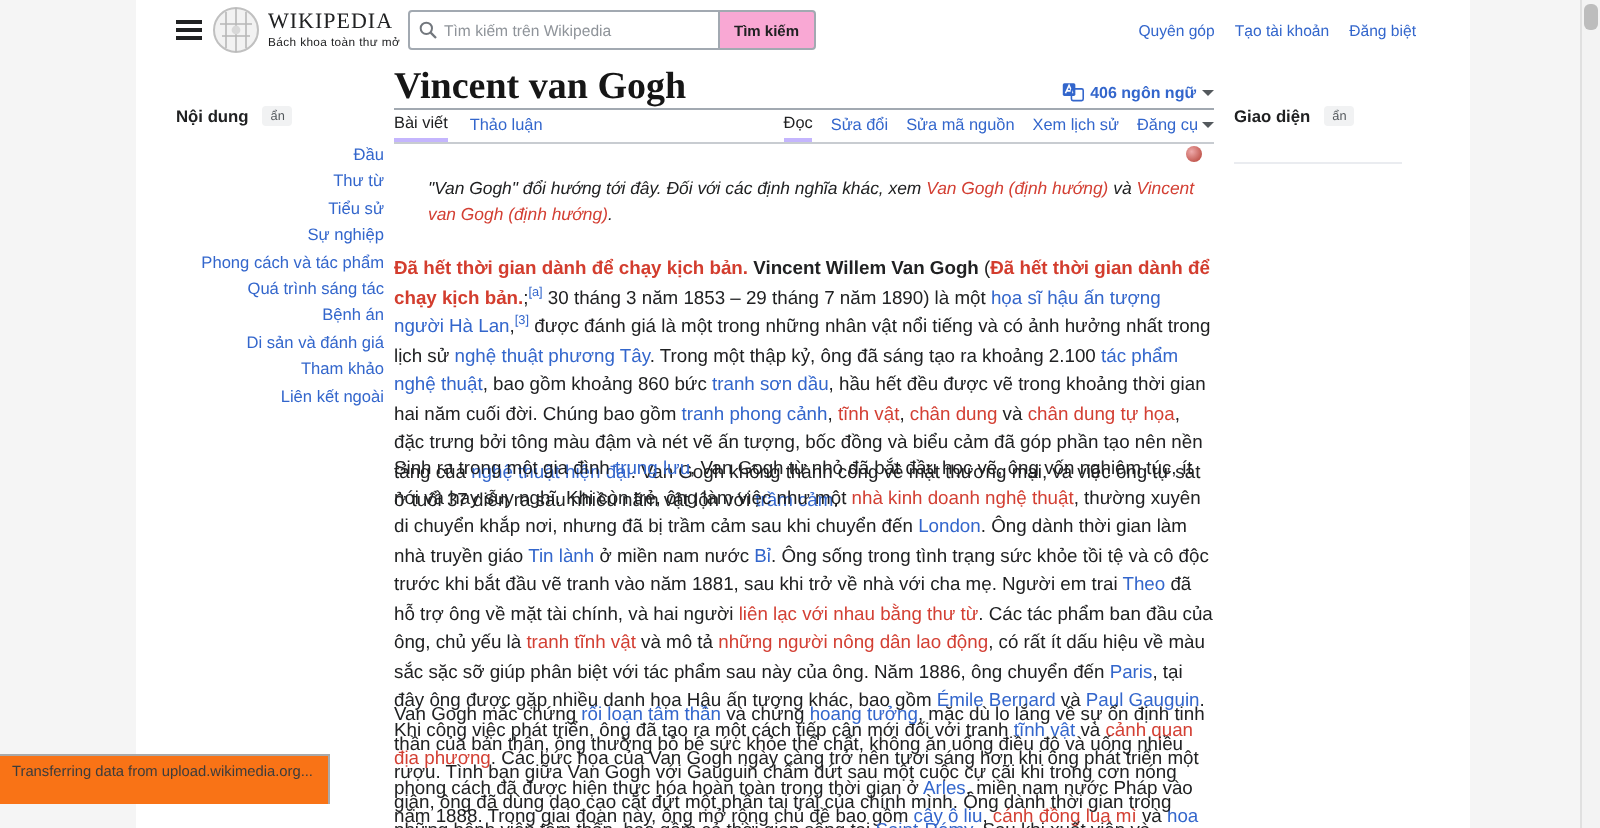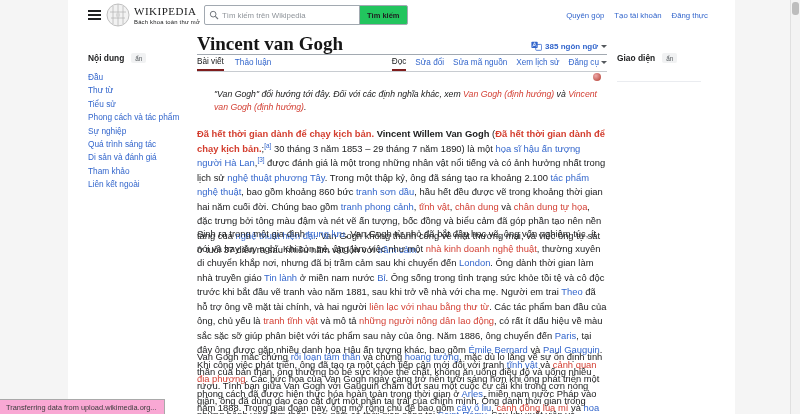--- a/index.html
+++ b/index.html
@@ -24,70 +24,70 @@
   .wordmark { font-family:"Liberation Serif", serif; font-size:11px; letter-spacing:0.5px; color:#202122; }
   .tagline { font-size:5.9px; color:#202122; margin-top:1.5px; letter-spacing:0.2px; }
   .searchwrap { position:absolute; left:136px; top:5px; height:20px; display:flex; }
   .searchbox {
     width:156px; height:20px; border:1px solid #a2a9b1; border-radius:2px 0 0 2px;
     display:flex; align-items:center; padding:0 4px; background:#fff;
   }
   .searchbox input { border:none; outline:none; width:100%; font-size:7.8px; color:#202122; font-family:"Liberation Sans",sans-serif; }
   .searchbox input::placeholder { color:#8f949a; }
   .search-btn {
-    height:20px; margin-left:-1px; padding:0 7px; background:#22c55e; border:1px solid #a2a9b1;
+    height:20px; margin-left:-1px; padding:0 7px; background:#f9a8d4; border:1px solid #a2a9b1;
     border-radius:0 2px 2px 0; font-size:7.5px; font-weight:bold; color:#202122; cursor:pointer;
     font-family:"Liberation Sans",sans-serif;
   }
   .top-links { position:absolute; right:27px; top:11px; display:flex; gap:10px; }
   .top-links span { font-size:7.8px; color:#3366cc; cursor:pointer; white-space:nowrap; }
   
   .sidebar { position:absolute; left:20px; top:53px; width:104px; }
   .panel-head { display:flex; align-items:center; gap:7px; }
   .panel-title { font-size:8.4px; font-weight:bold; color:#202122; }
   .hide-badge { font-size:6.4px; color:#54595d; background:#f1f2f3; border-radius:2px; padding:1.5px 4px; cursor:pointer; }
-  .toc { list-style:none; margin-top:8px; }
+  .toc { list-style:none; margin-top:8px;text-align:right; }
   .toc li { font-size:8.3px; color:#3366cc; line-height:13.4px; cursor:pointer; white-space:nowrap; }
   
   .appearance { position:absolute; left:549px; top:53px; width:84px; padding-bottom:18px; border-bottom:1px solid #eaecf0; }
   
   .main { position:absolute; left:129px; top:0; width:410px; height:318px; }
   .page-title {
     position:absolute; left:0; top:33px; width:410px; height:22px;
     font-family:"Liberation Serif", serif; font-size:19px; color:#161616;
     border-bottom:1px solid #a2a9b1;
   }
   .lang-btn { position:absolute; right:0; top:41px; display:flex; align-items:center; gap:3px; cursor:pointer; }
   .lang-btn .count { font-size:8px; font-weight:bold; color:#3366cc; white-space:nowrap; }
   .chev { width:0; height:0; border:3px solid transparent; border-top-color:#54595d; display:inline-block; margin-top:3px; }
   .tabbar {
     position:absolute; left:0; top:57px; width:410px; height:15px;
     border-bottom:1px solid #c8ccd1; font-size:8.2px;
   }
   .tabs-left { position:absolute; left:0; top:0; display:flex; gap:11px; }
   .tabs-right { position:absolute; right:0; top:0; display:flex; gap:9px; }
   .tab { color:#3366cc; cursor:pointer; padding-bottom:3px; white-space:nowrap; display:flex; align-items:center; gap:2px; }
-  .tab.active { color:#202122; border-bottom:2px solid #7f1d1d; }
+  .tab.active { color:#202122; border-bottom:2px solid #c4b5fd; }
   .featured-icon {
     position:absolute; left:396px; top:73px; width:8px; height:8px; border-radius:50%;
     background: radial-gradient(circle at 35% 35%, #eaa, #b23a2e);
   }
   
   .hatnotes { position:absolute; left:17px; top:88px; width:393px; font-size:8.7px; line-height:13.4px; color:#202122; }
   .para { position:absolute; left:0; width:410px; font-size:9.4px; line-height:14.5px; color:#202122; }
   .p1 { top:127px; } .p2 { top:227px; } .p3 { top:350px; }
   .it { font-style: italic; }
   .bd { font-weight: bold; }
   .lk { color:#3366cc; cursor:pointer; }
   .rl { color:#d33f33; cursor:pointer; }
   .err { font-weight:bold; color:#d33d2e; }
   sup.ref { font-size:6.4px; line-height:0; vertical-align:super; cursor:pointer; }
   
   .status-bubble {
-    position:absolute; left:0; bottom:0; height:15px; background:#f9a8d4;
+    position:absolute; left:0; bottom:12px; height:25px; background:#f97316;
     border:1px solid #a9a9a9; border-left:none; border-bottom:none;
     font-size:7.4px; color:#3c3c3c; padding:3px 8px 0 6px; z-index:5; white-space:nowrap;
   }
   .scrollbar { position:absolute; right:0; top:0; width:10px; height:414px; background:#f3f3f3; border-left:1px solid #e0e0e0; }
   .scroll-thumb { position:absolute; right:1px; top:2px; width:7px; height:13px; background:#bdbdbd; border-radius:3px; }
 </style>
 </head>
 <body>
 
 <div class="page">
@@ -114,37 +114,38 @@
           <line x1="7.6" y1="7.6" x2="10.8" y2="10.8" stroke="#72777d" stroke-width="1.4"></line>
         </svg>
         <input type="text" placeholder="Tìm kiếm trên Wikipedia" style="">
       </div>
       <button class="search-btn">Tìm kiếm</button>
     </div>
     <div class="top-links">
 
     <span>Quyên góp</span>
         <span>Tạo tài khoản</span>
-        <span>Đăng thực</span>
+        <span>Đăng biệt</span>
       </div>
   </div>
 
   <div class="sidebar">
     <div class="panel-head">
       <span class="panel-title">Nội dung</span>
       <span class="hide-badge">ẩn</span>
     </div>
     <ul class="toc">
 
     <li>Đầu</li>
         <li>Thư từ</li>
         <li>Tiểu sử</li>
+        <li>Sự nghiệp</li>
         <li>Phong cách và tác phẩm</li>
-        <li>Sự nghiệp</li>
         <li>Quá trình sáng tác</li>
+        <li>Bệnh án</li>
         <li>Di sản và đánh giá</li>
         <li>Tham khảo</li>
         <li>Liên kết ngoài</li>
       </ul>
   </div>
 
   <div class="appearance">
     <div class="panel-head">
       <span class="panel-title">Giao diện</span>
       <span class="hide-badge">ẩn</span>
@@ -153,21 +154,21 @@
 
   <div class="main">
     <h1 class="page-title">Vincent van Gogh</h1>
 
     <div class="lang-btn">
       <svg width="11" height="10" viewBox="0 0 14 12">
         <rect x="0.5" y="0.5" width="8" height="8" rx="1" fill="#3366cc"></rect>
         <path d="M2.2 6.8 L4.5 1.8 L6.8 6.8 M3.1 5.3 L5.9 5.3" stroke="#fff" stroke-width="1" fill="none"></path>
         <rect x="6" y="4" width="7.5" height="7.5" rx="1" fill="none" stroke="#3366cc" stroke-width="1"></rect>
       </svg>
-      <span class="count">385 ngôn ngữ</span>
+      <span class="count">406 ngôn ngữ</span>
       <span class="chev"></span>
     </div>
 
     <div class="tabbar">
       <div class="tabs-left">
 
       <span class="tab active">
             <span>Bài viết</span>
           </span>
           <span class="tab">

